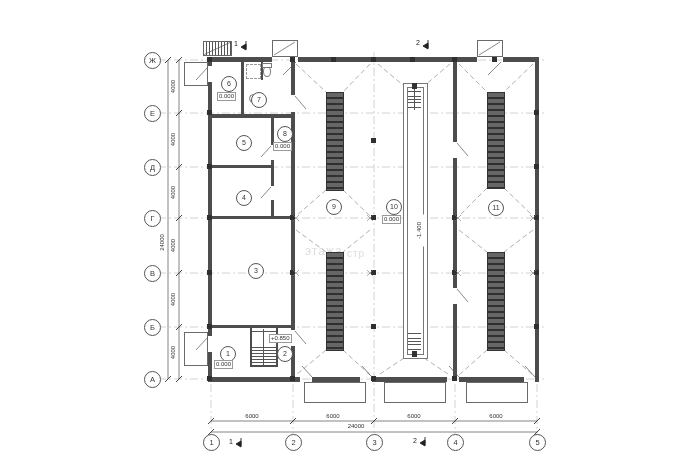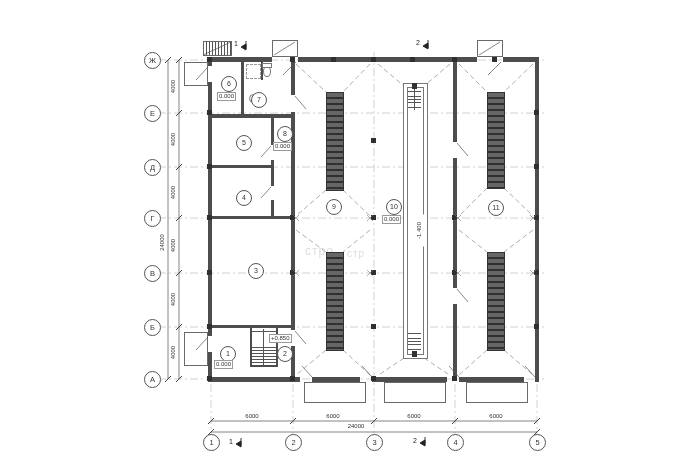--- a/index.html
+++ b/index.html
@@ -92,21 +92,21 @@
       <line x1="533" y1="230" x2="504" y2="252"></line>
       <line x1="487" y1="350" x2="459" y2="375"></line>
       <line x1="504" y1="350" x2="533" y2="375"></line>
       <line x1="378" y1="64" x2="404" y2="86"></line>
       <line x1="450" y1="64" x2="424" y2="86"></line>
       <line x1="404" y1="358" x2="380" y2="374"></line>
       <line x1="424" y1="358" x2="448" y2="374"></line>
     </g>
   </svg>
 
-  <div class="wm" style="left:305px;top:244px;">стро</div>
+  <div class="wm" style="left:305px;top:244px;">этажа</div>
   <div class="wm" style="left:347px;top:248px;font-size:10px;text-align:right;">стр</div>
 
   <div class="vsteps" style="left:203px;top:41px;width:27px;height:13px;"></div>
   <div class="outline" style="left:272px;top:40px;width:24px;height:15px;"></div>
   <div class="outline" style="left:477px;top:40px;width:24px;height:15px;"></div>
   <div class="outline" style="left:184px;top:62px;width:22px;height:22px;"></div>
   <div class="outline" style="left:184px;top:332px;width:22px;height:32px;"></div>
   <div class="outline" style="left:304px;top:382px;width:60px;height:19px;"></div>
   <div class="outline" style="left:384px;top:382px;width:60px;height:19px;"></div>
   <div class="outline" style="left:466px;top:382px;width:60px;height:19px;"></div>

